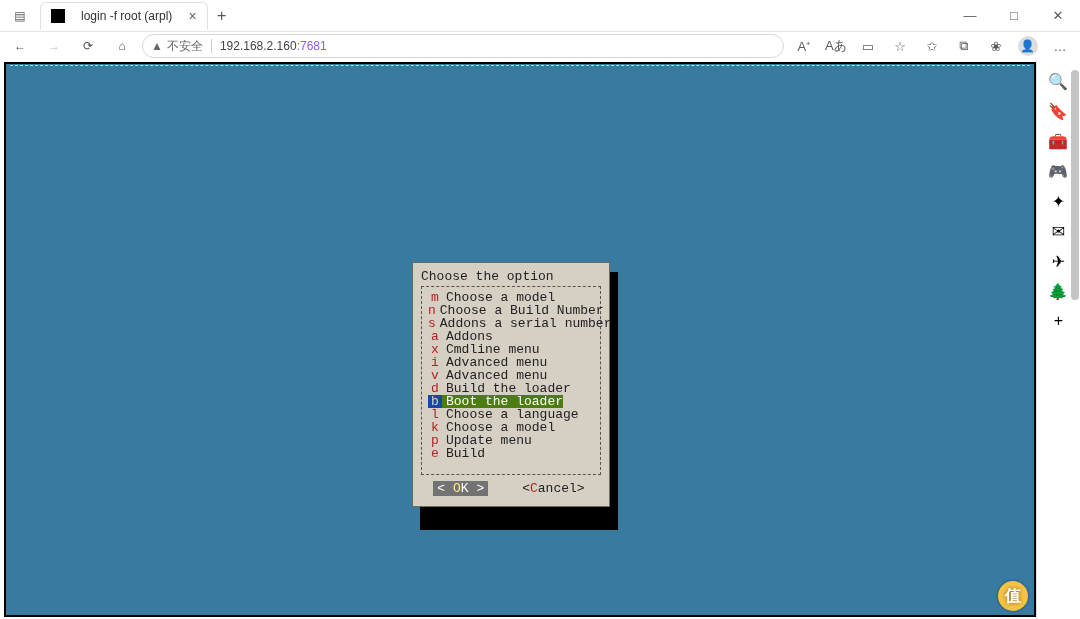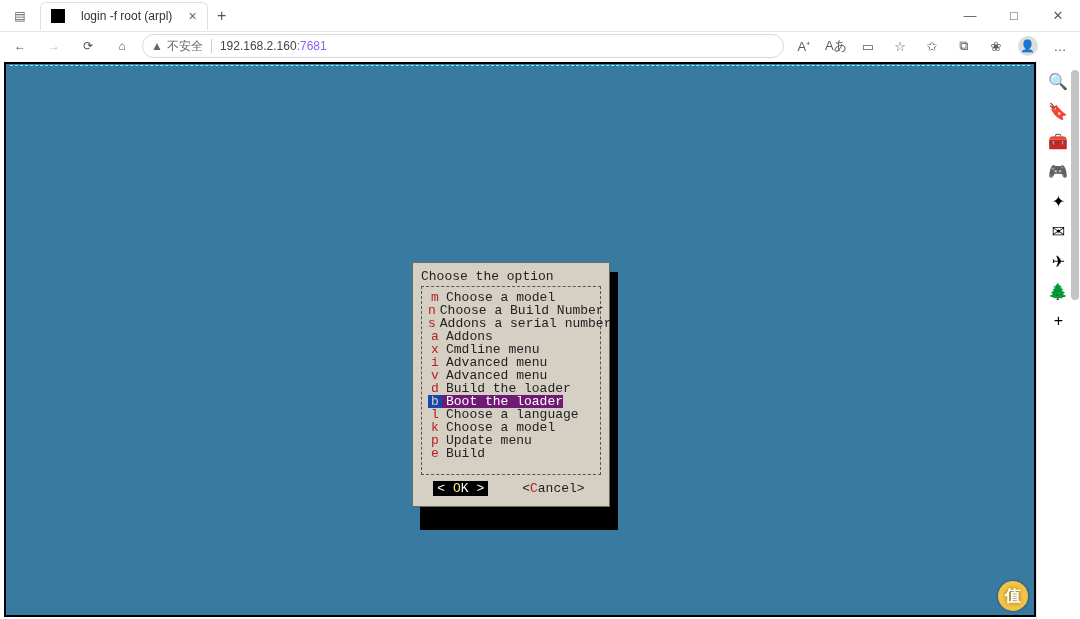--- a/index.html
+++ b/index.html
@@ -100,27 +100,27 @@
     }
     .dialog-title { margin-bottom: 2px; }
     .dialog-inner {
       border: 1px dashed #555;
       padding: 4px 6px 14px 6px;
     }
     .menu-row { display: flex; white-space: pre; line-height: 13px; }
     .menu-key { color: #b22222; width: 14px; text-align: center; }
     .menu-label { padding-left: 4px; }
     .menu-row.selected .menu-key { background: #1648a8; color: #d6d0c4; }
-    .menu-row.selected .menu-label { background: #701a75; color: #fff; }
+    .menu-row.selected .menu-label { background: #4d7c0f; color: #fff; }
     .dialog-buttons {
       display: flex; justify-content: center; gap: 30px;
       margin-top: 6px;
     }
     .dlg-btn { padding: 0 4px; }
-    .dlg-btn.ok { background: #000000; color: #fff; }
+    .dlg-btn.ok { background: #737373; color: #fff; }
     .dlg-btn .hot { color: #b22222; }
     .dlg-btn.ok .hot { color: #ffea7a; }
     
     .side-rail {
       width: 44px;
       background: #fff;
       border-left: 1px solid #e5e5e5;
       display: flex; flex-direction: column; align-items: center;
       padding-top: 6px; gap: 10px;
       position: relative;

